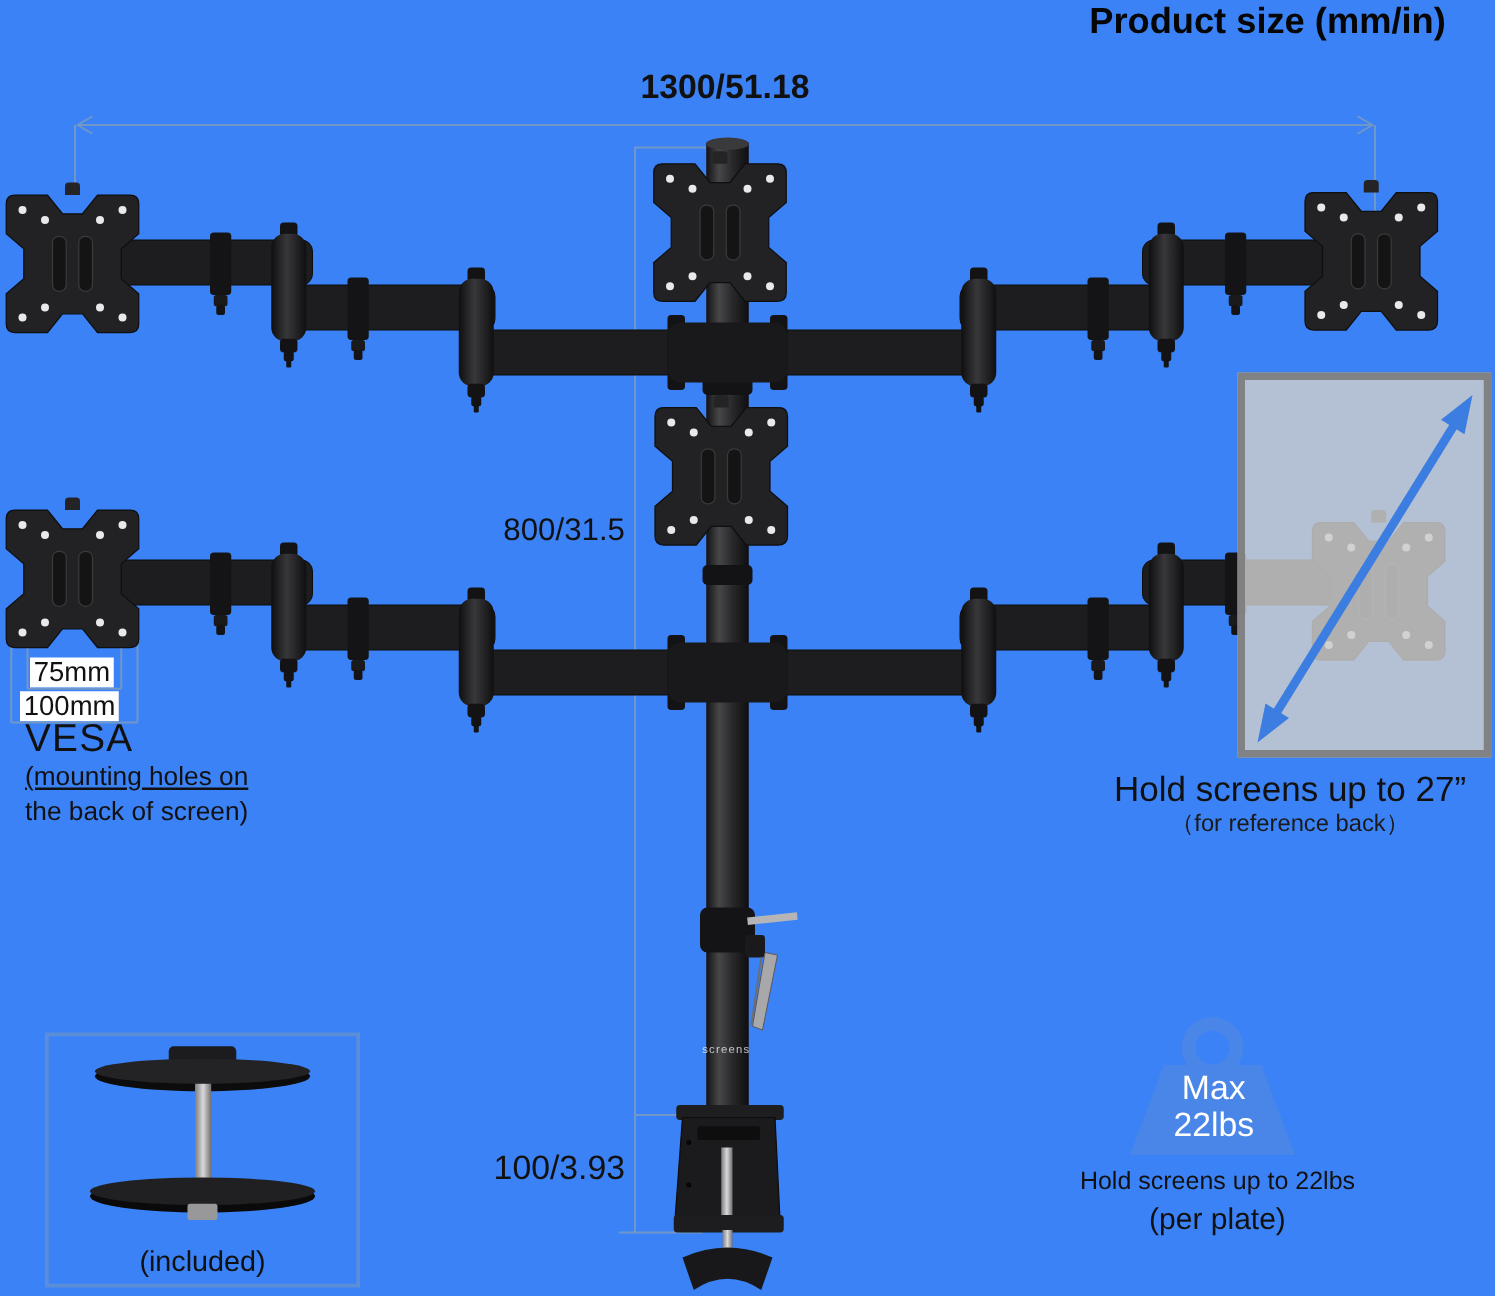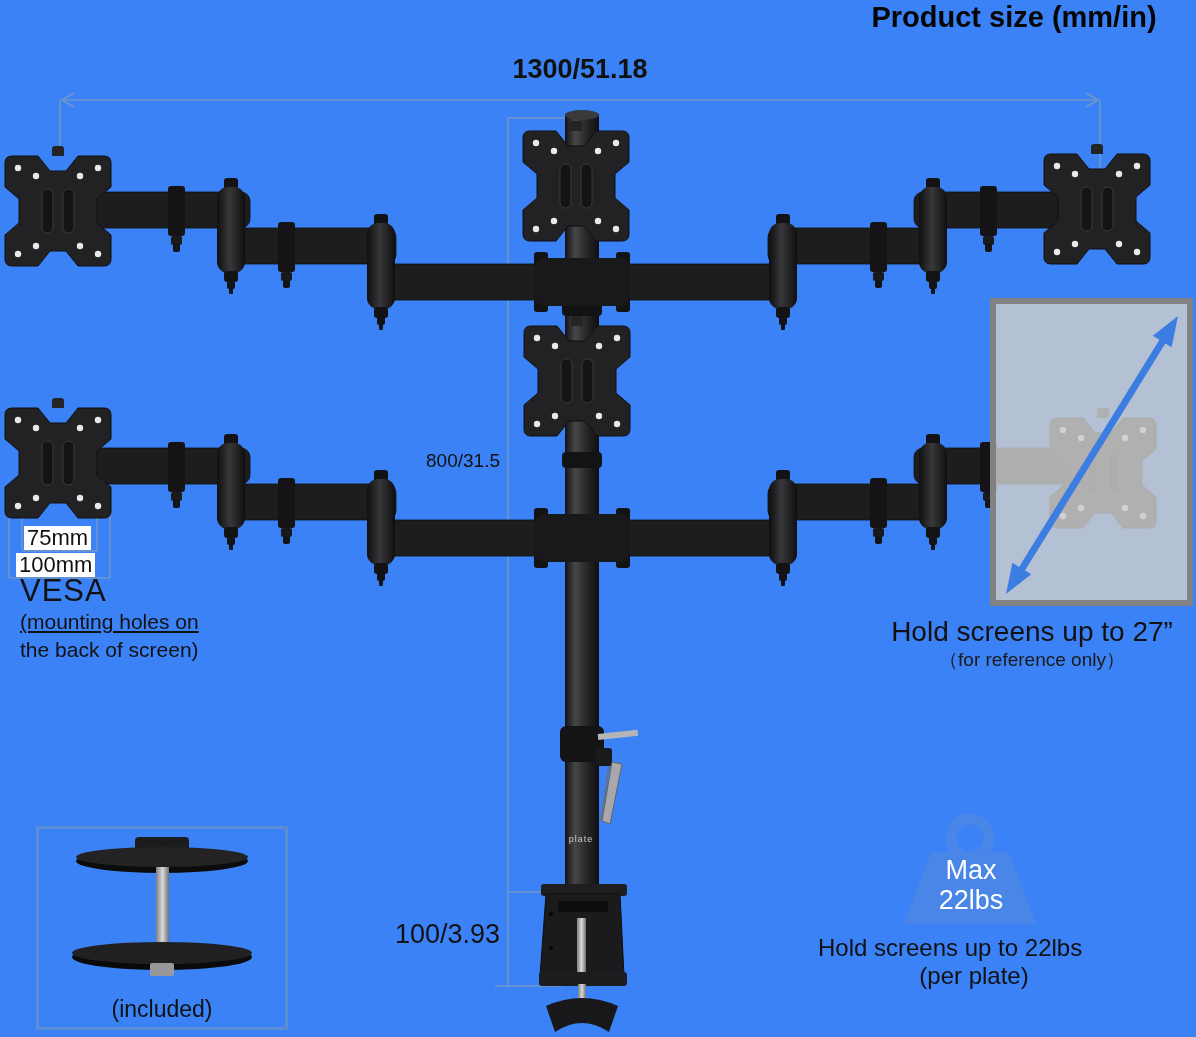--- a/index.html
+++ b/index.html
@@ -3,32 +3,32 @@
 <meta charset="utf-8">
 <style>
   html,body{margin:0;padding:0;background:#fff;}
   .canvas{position:relative;width:1196px;height:1037px;background:#3b82f6;overflow:hidden;
           font-family:"Liberation Sans",sans-serif;}
   .layer{position:absolute;left:0;top:0;}
   .lbl{position:absolute;color:#111;font-family:"Liberation Sans",sans-serif;line-height:1.08;
        white-space:nowrap;}
   .title{left:840px;top:2px;width:348px;font-size:29px;font-weight:600;text-align:center;color:#060606;}
   .dim-w{left:460px;top:55px;width:240px;font-size:27px;text-align:center;font-weight:bold;}
-  .dim-h{left:356px;top:411px;width:144px;font-size:19px;text-align:right;margin-top:40px;}
+  .dim-h{left:356px;top:411px;width:144px;font-size:25px;text-align:right;}
   .dim-c{left:360px;top:920px;width:140px;font-size:27px;text-align:right;}
   .vesa-75{left:24px;top:526px;font-size:22px;background:#fff;padding:0 3px;}
   .vesa-100{left:16px;top:553px;font-size:22px;background:#fff;padding:0 3px;}
   .vesa-head{left:20px;top:574px;font-size:31px;letter-spacing:1px;}
   .vesa-n1{left:20px;top:611px;font-size:21px;text-decoration:underline;}
   .vesa-n2{left:20px;top:639px;font-size:21px;}
   .scr-head{left:868px;top:617px;width:328px;font-size:28px;text-align:center;}
   .scr-note{left:868px;top:650px;width:328px;font-size:19px;text-align:center;color:#1a1a1a;}
   .wt-max{left:893px;top:856px;width:156px;font-size:27px;color:#fff;text-align:center;}
   .wt-lbs{left:893px;top:886px;width:156px;font-size:27px;color:#fff;text-align:center;}
-  .wt-c1{left:818px;top:935px;width:312px;font-size:24px;}
+  .wt-c1{left:818px;top:935px;width:312px;font-size:20px;text-align:center;}
   .wt-c2{left:818px;top:963px;width:312px;font-size:24px;text-align:center;}
   .gr-c1{left:36px;top:971px;width:252px;font-size:23px;text-align:center;}
   .gr-c2{left:36px;top:997px;width:252px;font-size:23px;text-align:center;}
   .brand{left:560px;top:835px;width:42px;font-size:9px;color:rgba(255,255,255,0.72);
          text-align:center;letter-spacing:1px;}
   .screen-panel{position:absolute;left:990px;top:298px;width:203px;height:308px;box-sizing:border-box;
                 border:6px solid rgba(126,126,126,0.95);background:rgba(204,204,204,0.84);z-index:3;}
   .dim{stroke:#7097c8;stroke-width:1.6;fill:none;}
   .blk{fill:#1d1d1f;stroke:#0c0c0d;stroke-width:0.8;}
   .dark{fill:#131315;}
@@ -229,20 +229,20 @@
   <div class="lbl title">Product size (mm/in)</div>
   <div class="lbl dim-w">1300/51.18</div>
   <div class="lbl dim-h">800/31.5</div>
   <div class="lbl dim-c">100/3.93</div>
   <div class="lbl vesa-75">75mm</div>
   <div class="lbl vesa-100">100mm</div>
   <div class="lbl vesa-head">VESA</div>
   <div class="lbl vesa-n1">(mounting holes on</div>
   <div class="lbl vesa-n2">the back of screen)</div>
   <div class="lbl scr-head">Hold screens up to 27”</div>
-  <div class="lbl scr-note">（for reference only）</div>
+  <div class="lbl scr-note">（for reference back）</div>
   <div class="lbl wt-max" style="z-index:6">Max</div>
   <div class="lbl wt-lbs" style="z-index:6">22lbs</div>
   <div class="lbl wt-c1">Hold screens up to 22lbs</div>
   <div class="lbl wt-c2">(per plate)</div>
   <div class="lbl gr-c2" style="z-index:6">(included)</div>
-  <div class="lbl brand" style="z-index:4">plate</div>
+  <div class="lbl brand" style="z-index:4">screens</div>
 </div>
 
 </body></html>

